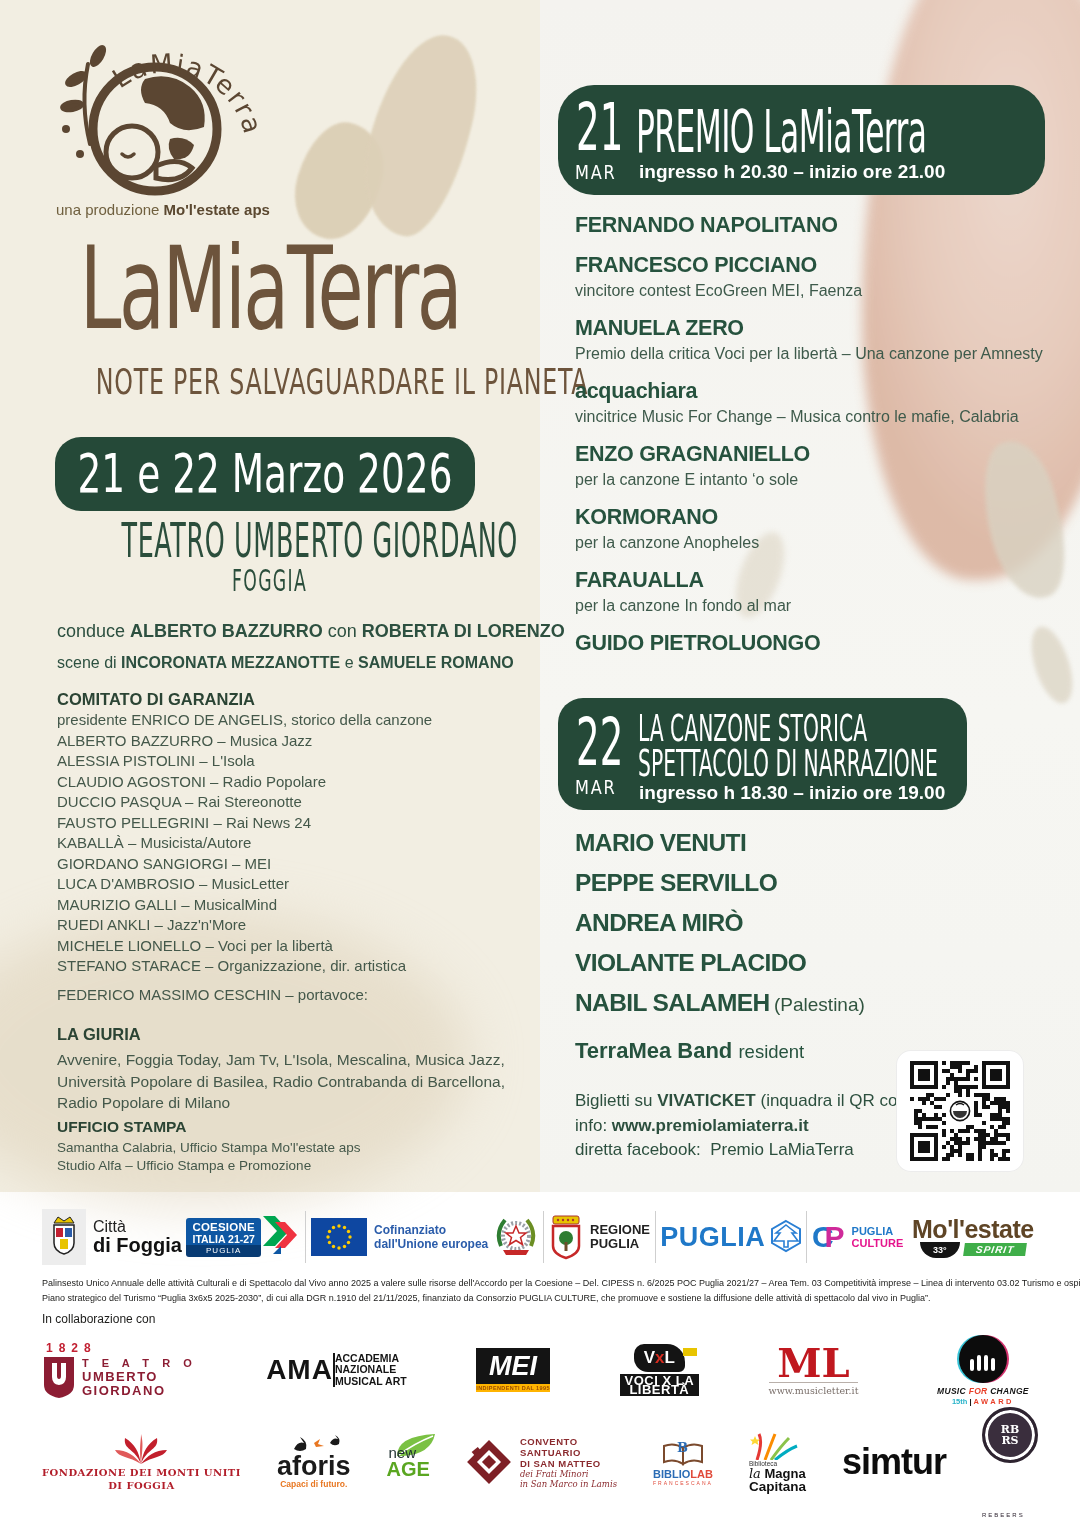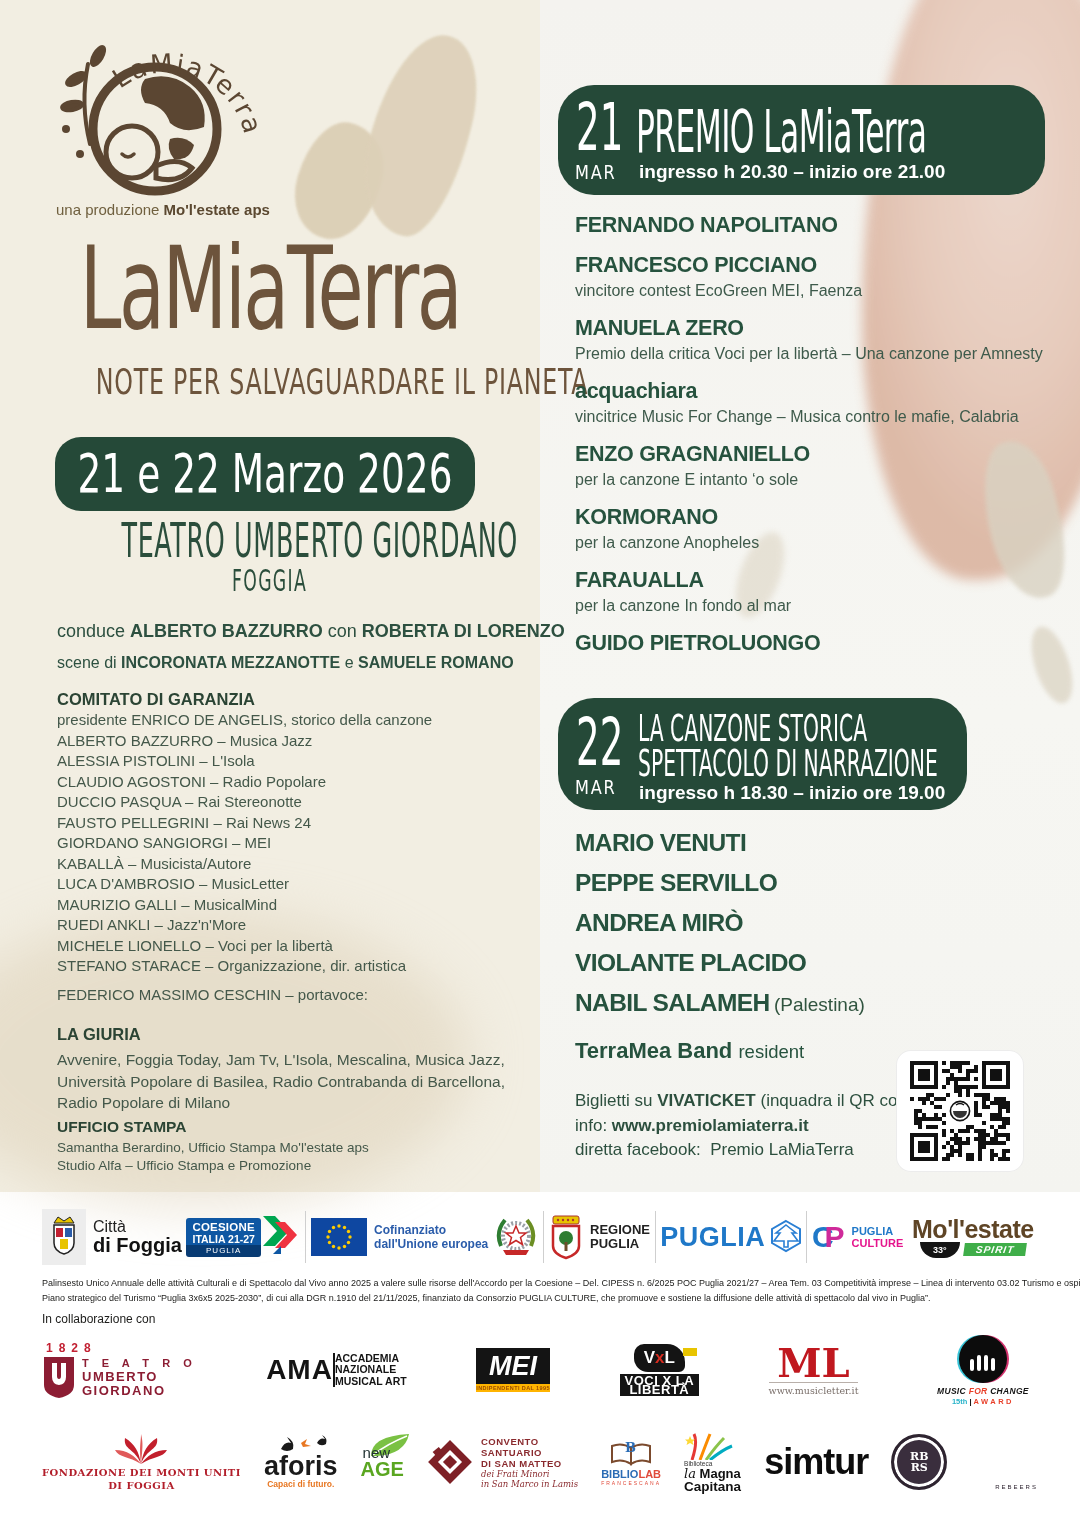--- a/index.html
+++ b/index.html
@@ -56,21 +56,21 @@
   .jury{left:57px;top:1024px;width:450px;}
   .jury .jline{font-size:15.5px;color:#44584a;line-height:21.5px;}
   .jury .sec-h{margin-bottom:4px;}
   .press{left:57px;top:1116px;width:450px;}
   .press .pline{font-size:13.5px;color:#44584a;line-height:18px;}
   .press .sec-h{font-size:15.5px;margin-bottom:2px;}
 
   
   .banner{background:#254938;border-radius:36px;color:#fff;}
   .banner1{left:558px;top:85px;width:487px;height:110px;}
-  .banner2{left:558px;top:698px;width:409px;height:112px;}
+  .banner2{left:558px;top:698px;width:409px;height:112px;border-radius:25px;}
   .dayNum .sc{font-size:62px;line-height:62px;transform:scale(.6,1.05);transform-origin:left top;}
   .dayMon .sc{font-size:19px;letter-spacing:2px;transform:scale(.85,1);transform-origin:left top;}
   .ban1-title{left:78px;top:16px;}
   .ban1-title .sc{font-size:54px;line-height:56px;letter-spacing:-1px;transform:scale(.58,1.1);transform-origin:left top;}
   .ban-sched{font-size:19px;font-weight:700;}
   .bt2{left:80px;}
   .bt2 .sc{font-size:35px;line-height:35px;transform:scale(.58,1.08);transform-origin:left top;}
 
   .artists1{left:575px;top:212px;width:470px;}
   .artist{margin-bottom:14px;}
@@ -173,21 +173,21 @@
   .bib{display:flex;flex-direction:column;align-items:center;}
   .bib-t{font-size:11px;font-weight:800;line-height:12px;}
   .bib-t .b1c{color:#2b6cb5;} .bib-t .b2c{color:#e04a3a;}
   .bib-sub{font-size:5px;color:#e04a3a;letter-spacing:2px;}
   .mag{display:flex;flex-direction:column;align-items:flex-start;}
   .mag-pre{font-size:6.5px;color:#333;}
   .mag-l1{font-size:13px;color:#111;line-height:13px;}
   .mag-l1 i{font-family:"DejaVu Serif",serif;}
   .mag-l2{font-size:13.5px;font-weight:700;color:#111;line-height:14px;}
   .simtur{font-size:36px;font-weight:800;color:#0d0d0d;letter-spacing:-1px;}
-  .rbrs{display:flex;flex-direction:row;align-items:flex-end;gap:48px;}
+  .rbrs{display:flex;flex-direction:column;align-items:flex-start;gap:48px;}
   .rbrs-circle{width:50px;height:50px;border-radius:50%;background:#3a2e3d;border:3px solid #2e2430;
                box-shadow:inset 0 0 0 3px #fff;display:flex;flex-direction:column;align-items:center;
                justify-content:center;}
   .rbrs-t{font-family:"DejaVu Serif",serif;font-size:11px;font-weight:700;color:#fff;line-height:11px;}
   .rbrs-sub{font-size:6px;color:#2e2430;letter-spacing:2px;margin-top:1px;}
 </style>
 </head>
 <body>
 
 <div class="poster">
@@ -256,22 +256,22 @@
   <div class="abs committee">
     <div class="sec-h">COMITATO DI GARANZIA</div>
     <div class="cline">presidente ENRICO DE ANGELIS, storico della canzone</div>
     <div>
 
     <div class="cline">ALBERTO BAZZURRO – Musica Jazz</div>
         <div class="cline">ALESSIA PISTOLINI – L'Isola</div>
         <div class="cline">CLAUDIO AGOSTONI – Radio Popolare</div>
         <div class="cline">DUCCIO PASQUA – Rai Stereonotte</div>
         <div class="cline">FAUSTO PELLEGRINI – Rai News 24</div>
+        <div class="cline">KABALLÀ – Musicista/Autore</div>
         <div class="cline">GIORDANO SANGIORGI – MEI</div>
-        <div class="cline">KABALLÀ – Musicista/Autore</div>
         <div class="cline">LUCA D'AMBROSIO – MusicLetter</div>
         <div class="cline">MAURIZIO GALLI – MusicalMind</div>
         <div class="cline">RUEDI ANKLI – Jazz'n'More</div>
         <div class="cline">MICHELE LIONELLO – Voci per la libertà</div>
         <div class="cline">STEFANO STARACE – Organizzazione, dir. artistica</div>
       </div>
   </div>
 
   <div class="abs spokes">FEDERICO MASSIMO CESCHIN – portavoce:</div>
 
@@ -282,21 +282,21 @@
     <div class="jline">Avvenire, Foggia Today, Jam Tv, L'Isola, Mescalina, Musica Jazz,</div>
         <div class="jline">Università Popolare di Basilea, Radio Contrabanda di Barcellona,</div>
         <div class="jline">Radio Popolare di Milano</div>
       </div>
   </div>
 
   <div class="abs press">
     <div class="sec-h">UFFICIO STAMPA</div>
     <div>
 
-    <div class="pline">Samantha Berardino, Ufficio Stampa Mo'l'estate aps</div>
+    <div class="pline">Samantha Calabria, Ufficio Stampa Mo'l'estate aps</div>
         <div class="pline">Studio Alfa – Ufficio Stampa e Promozione</div>
       </div>
   </div>
 
   <div class="abs banner banner1">
     <div class="abs dayNum" style="left:18px;top:10px;">
       <span class="sc hw">21</span>
     </div>
     <div class="abs dayMon" style="left:17px;top:76px;">
       <span class="sc hw">MAR</span>

